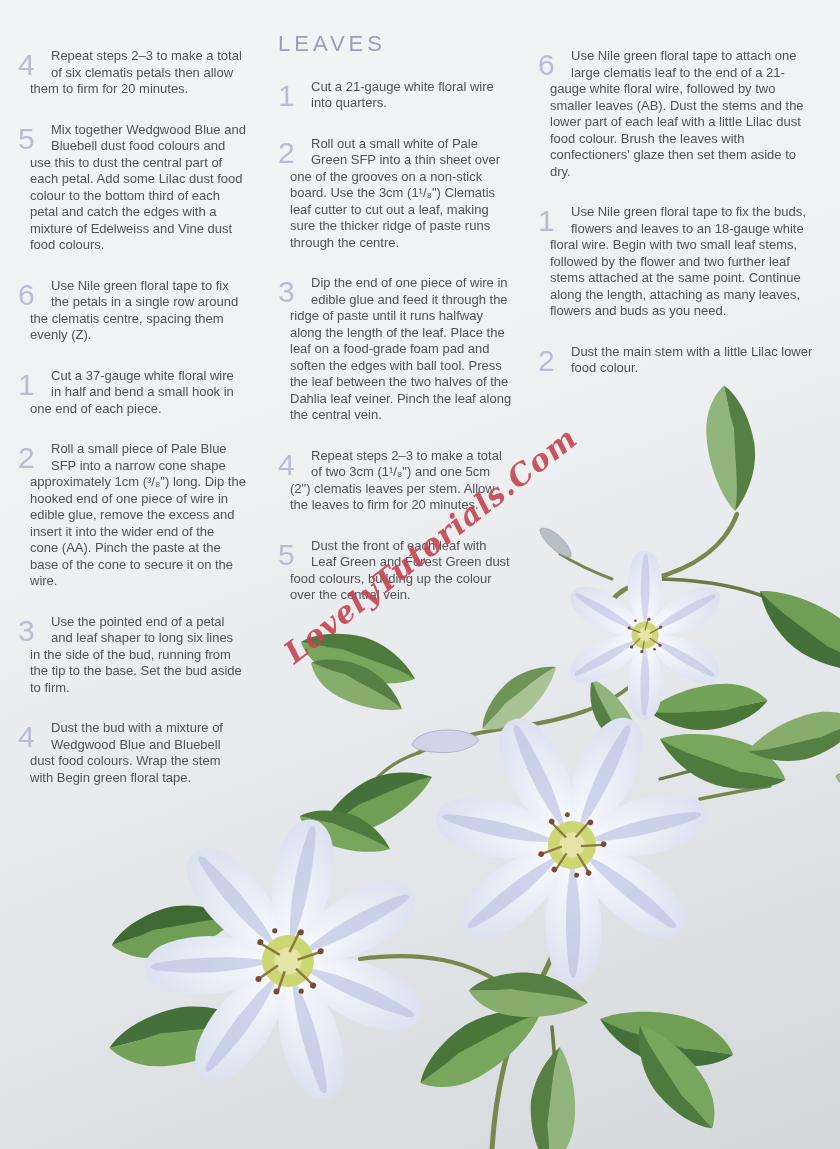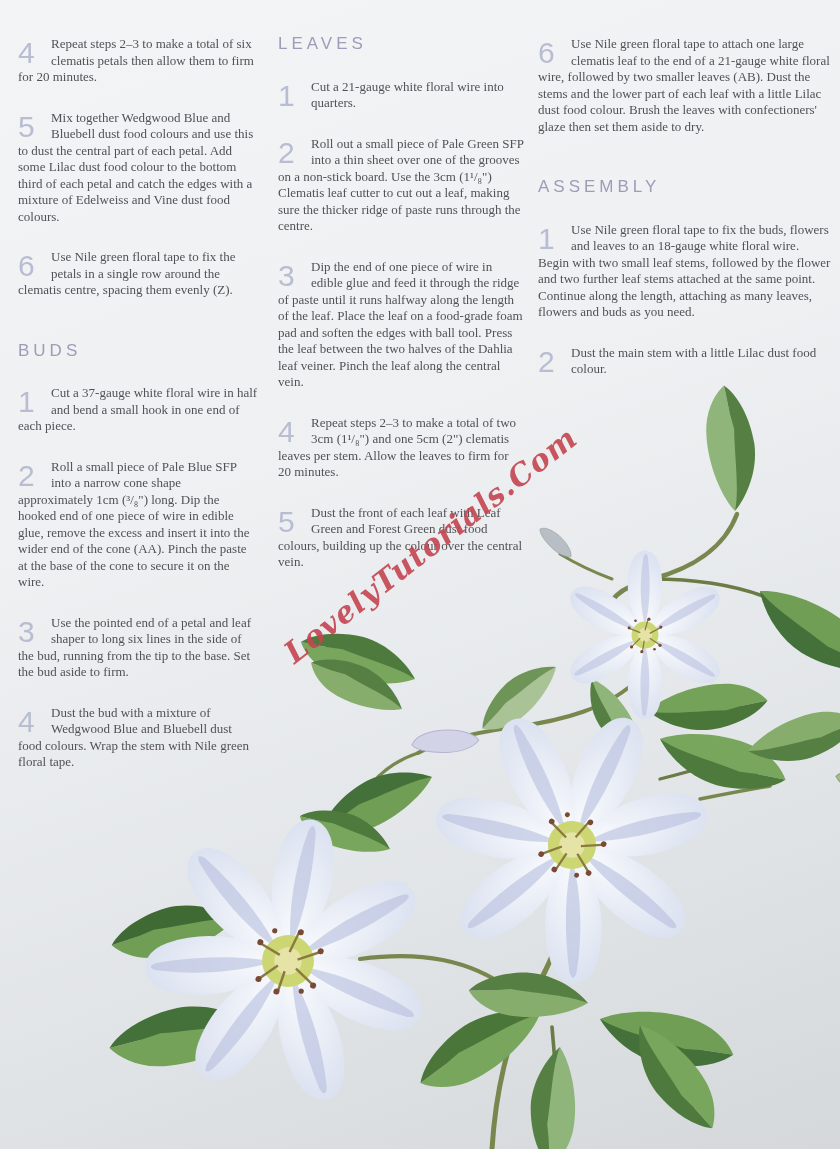--- a/index.html
+++ b/index.html
@@ -14,24 +14,24 @@
   .col{position:absolute;top:36px;color:#515257;font-size:13px;line-height:16.5px;}
   .col1{left:18px;width:240px;}
   .col2{left:278px;width:246px;}
   .col3{left:538px;width:294px;}
 
   .step{margin-bottom:24px;overflow:visible;}
   .step .num{
     float:left;width:33px;font-size:30px;line-height:33px;
     color:#b9bdd2;font-weight:400;
   }
-  .step p{margin:0;font-family:Liberation Serif, serif;}
+  .step p{margin:12px;}
 
   h2.sec{
-    margin:44px 0 26px 0;font-size:17px;font-weight:400;
+    margin:44px 0 26px 0;font-size:22px;font-weight:400;
     letter-spacing:4px;color:#9b9db9;
   }
   .col2 h2.sec{margin-top:0;}
 
   
   .watermark{
     position:absolute;left:252px;top:534px;width:340px;
     transform:rotate(-38deg);
     font-family:"DejaVu Serif",serif;font-style:italic;font-weight:bold;
     font-size:30px;letter-spacing:1px;color:#c4444f;opacity:.9;
@@ -233,50 +233,49 @@
     </div>
     <div class="step">
       <span class="num">5</span>
       <p>Mix together Wedgwood Blue and Bluebell dust food colours and use this to dust the central part of each petal. Add some Lilac dust food colour to the bottom third of each petal and catch the edges with a mixture of Edelweiss and Vine dust food colours.</p>
     </div>
     <div class="step">
       <span class="num">6</span>
       <p>Use Nile green floral tape to fix the petals in a single row around the clematis centre, spacing them evenly (Z).</p>
     </div>
 
-    <h2 class="sec">BUDS</h2>
 
     <div class="step">
       <span class="num">1</span>
       <p>Cut a 37-gauge white floral wire in half and bend a small hook in one end of each piece.</p>
     </div>
     <div class="step">
       <span class="num">2</span>
       <p>Roll a small piece of Pale Blue SFP into a narrow cone shape approximately 1cm (³/₈") long. Dip the hooked end of one piece of wire in edible glue, remove the excess and insert it into the wider end of the cone (AA). Pinch the paste at the base of the cone to secure it on the wire.</p>
     </div>
     <div class="step">
       <span class="num">3</span>
       <p>Use the pointed end of a petal and leaf shaper to long six lines in the side of the bud, running from the tip to the base. Set the bud aside to firm.</p>
     </div>
     <div class="step">
       <span class="num">4</span>
-      <p>Dust the bud with a mixture of Wedgwood Blue and Bluebell dust food colours. Wrap the stem with Nile green floral tape.</p>
+      <p>Dust the bud with a mixture of Wedgwood Blue and Bluebell dust food colours. Wrap the stem with Begin green floral tape.</p>
     </div>
   </div>
 
   <div class="col col2">
     <h2 class="sec">LEAVES</h2>
 
     <div class="step">
       <span class="num">1</span>
       <p>Cut a 21-gauge white floral wire into quarters.</p>
     </div>
     <div class="step">
       <span class="num">2</span>
-      <p>Roll out a small piece of Pale Green SFP into a thin sheet over one of the grooves on a non-stick board. Use the 3cm (1¹/₈") Clematis leaf cutter to cut out a leaf, making sure the thicker ridge of paste runs through the centre.</p>
+      <p>Roll out a small white of Pale Green SFP into a thin sheet over one of the grooves on a non-stick board. Use the 3cm (1¹/₈") Clematis leaf cutter to cut out a leaf, making sure the thicker ridge of paste runs through the centre.</p>
     </div>
     <div class="step">
       <span class="num">3</span>
       <p>Dip the end of one piece of wire in edible glue and feed it through the ridge of paste until it runs halfway along the length of the leaf. Place the leaf on a food-grade foam pad and soften the edges with ball tool. Press the leaf between the two halves of the Dahlia leaf veiner. Pinch the leaf along the central vein.</p>
     </div>
     <div class="step">
       <span class="num">4</span>
       <p>Repeat steps 2–3 to make a total of two 3cm (1¹/₈") and one 5cm (2") clematis leaves per stem. Allow the leaves to firm for 20 minutes.</p>
     </div>
     <div class="step">
@@ -284,27 +283,26 @@
       <p>Dust the front of each leaf with Leaf Green and Forest Green dust food colours, building up the colour over the central vein.</p>
     </div>
   </div>
 
   <div class="col col3">
     <div class="step">
       <span class="num">6</span>
       <p>Use Nile green floral tape to attach one large clematis leaf to the end of a 21-gauge white floral wire, followed by two smaller leaves (AB). Dust the stems and the lower part of each leaf with a little Lilac dust food colour. Brush the leaves with confectioners' glaze then set them aside to dry.</p>
     </div>
 
-    <h2 class="sec">ASSEMBLY</h2>
 
     <div class="step">
       <span class="num">1</span>
       <p>Use Nile green floral tape to fix the buds, flowers and leaves to an 18-gauge white floral wire. Begin with two small leaf stems, followed by the flower and two further leaf stems attached at the same point. Continue along the length, attaching as many leaves, flowers and buds as you need.</p>
     </div>
     <div class="step">
       <span class="num">2</span>
-      <p>Dust the main stem with a little Lilac dust food colour.</p>
+      <p>Dust the main stem with a little Lilac lower food colour.</p>
     </div>
   </div>
 
   <div class="watermark">LovelyTutorials.Com</div>
 
 </div>
 
 </body></html>

